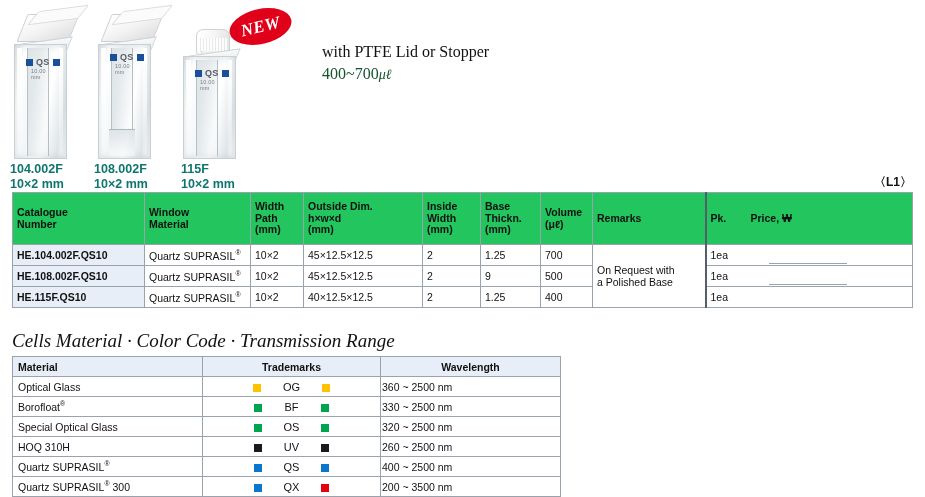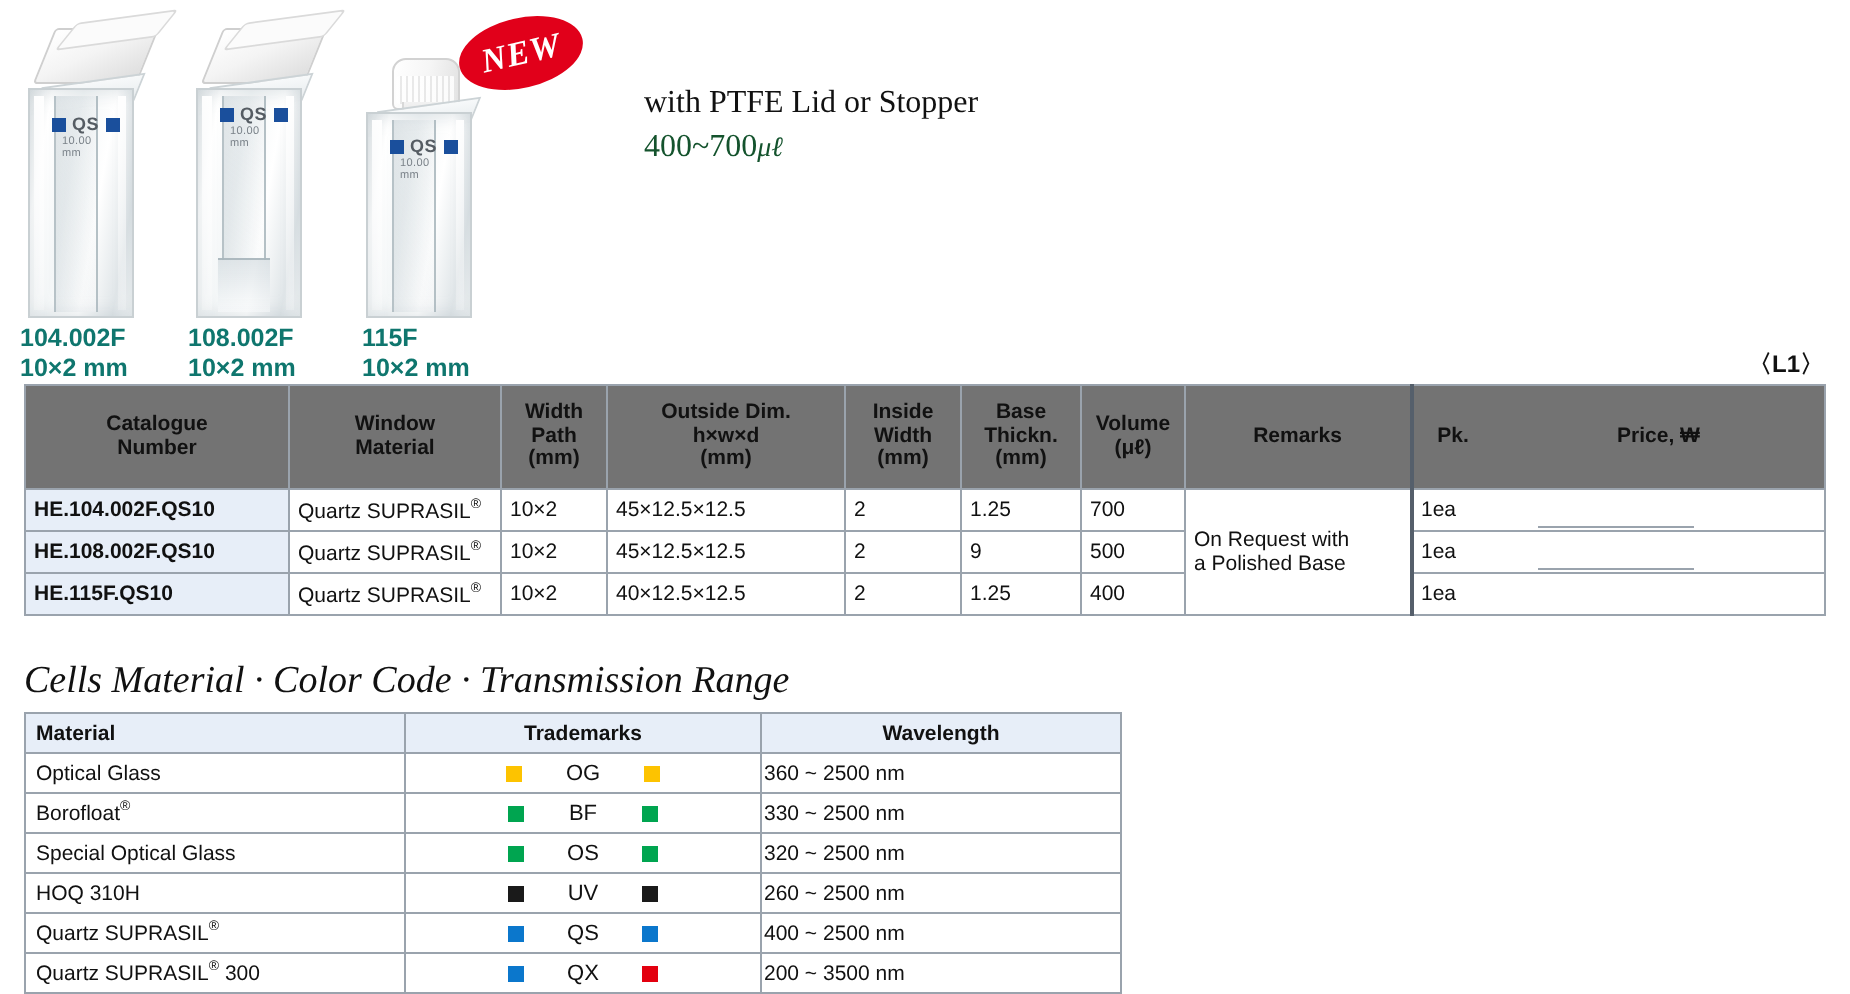--- a/index.html
+++ b/index.html
@@ -155,23 +155,23 @@
     table-layout:fixed;
   }
   #spec-table th,#spec-table td{
     border:1px solid #9aa3ad;
     font-size:10.5px;
     padding:2px 4px;
     vertical-align:middle;
     color:#111;
   }
   #spec-table thead th{
-    background:#737373;
+    background:#22c55e;
     font-weight:bold;
-    text-align:center;
+    text-align:left;
     height:47px;
     vertical-align:middle;
     line-height:11.5px;
     border-bottom:1px solid #9aa3ad;
   }
   #spec-table tbody td{height:16px;background:#fff;}
   .cat-col{background:#e7eef8 !important;font-weight:bold;font-size:10.5px;}
   .thick-left{border-left:2.6px solid #555f6b !important;}
   .remarks-cell{text-align:left;line-height:12px;}
   .price-cell{position:relative;background:#fff !important;}

